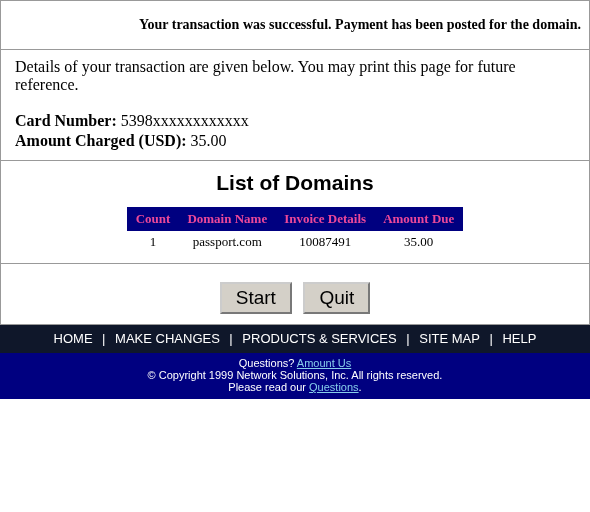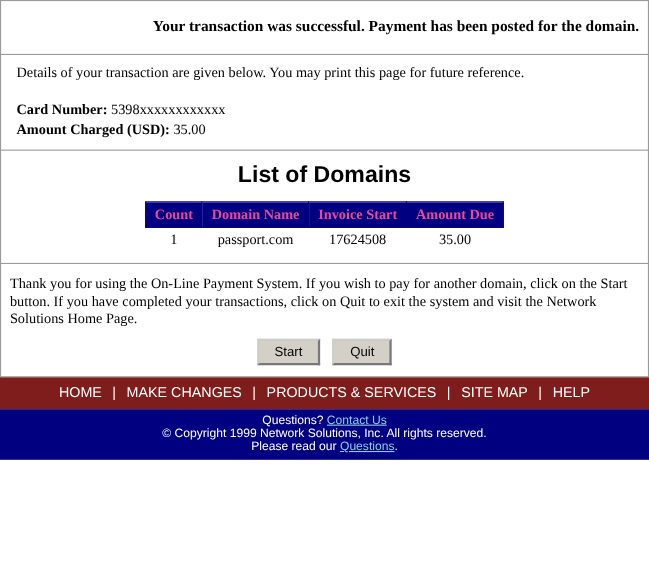--- a/index.html
+++ b/index.html
@@ -23,21 +23,21 @@
       font-weight: bold;
       font-size: 14px;
     }
     .details-section {
       border: 1px solid #999;
       border-top: none;
       padding: 8px 14px;
     }
     .details-section p {
       margin-bottom: 2px;
-      font-size: 13px;
+      font-size: 16px;
     }
     .details-section .label {
       font-weight: bold;
     }
     .domains-section {
       border: 1px solid #999;
       border-top: none;
       padding: 10px 8px;
       text-align: center;
     }
@@ -71,28 +71,28 @@
     .thank-you-section p {
       font-size: 13px;
       margin-bottom: 10px;
     }
     .button-row {
       text-align: center;
       margin-top: 8px;
     }
     .button-row button {
       padding: 3px 14px;
-      font-size: 12px;
+      font-size: 19px;
       margin: 0 4px;
       cursor: pointer;
       border: 2px outset #ccc;
       background: #d4d0c8;
     }
     .nav-bar {
-      background-color: #7f1d1d;
+      background-color: #0f172a;
       padding: 6px 0;
       text-align: center;
     }
     .nav-bar a {
       color: #fff;
       text-decoration: none;
       font-size: 13px;
       font-family: Arial, sans-serif;
       padding: 0 6px;
     }
@@ -137,37 +137,36 @@
   </p>
 </div>
 
 <div class="domains-section">
   <h2>List of Domains</h2>
   <table class="domains-table">
     <thead>
       <tr>
         <th>Count</th>
         <th>Domain Name</th>
-        <th>Invoice Start</th>
+        <th>Invoice Details</th>
         <th>Amount Due</th>
       </tr>
     </thead>
     <tbody id="domains-tbody">
     <tr>
       <td>1</td>
       <td>passport.com</td>
-      <td>17624508</td>
+      <td>10087491</td>
       <td>35.00</td>
     </tr>
       </tbody>
   </table>
 </div>
 
 <div class="thank-you-section">
-  <p>Thank you for using the On-Line Payment System. If you wish to pay for another domain, click on the Start button. If you have completed your transactions, click on Quit to exit the system and visit the Network Solutions Home Page.</p>
   <div class="button-row">
     <button>Start</button>
     <button>Quit</button>
   </div>
 </div>
 
 <div class="nav-bar">
   <a href="#">HOME</a>
   <span class="nav-separator"> | </span>
   <a href="#">MAKE CHANGES</a>
@@ -175,20 +174,20 @@
   <a href="#">PRODUCTS &amp; SERVICES</a>
   <span class="nav-separator"> | </span>
   <a href="#">SITE MAP</a>
   <span class="nav-separator"> | </span>
   <a href="#">HELP</a>
 </div>
 
 <div class="footer-section">
   <p>
     <span>Questions?</span>
-    <a href="#">Contact Us</a>
+    <a href="#">Amount Us</a>
   </p>
   <p>© Copyright 1999 Network Solutions, Inc. All rights reserved.</p>
   <p>
     <span>Please read our</span>
     <a href="#">Questions</a><span>.</span>
   </p>
 </div>
 
 </body></html>

